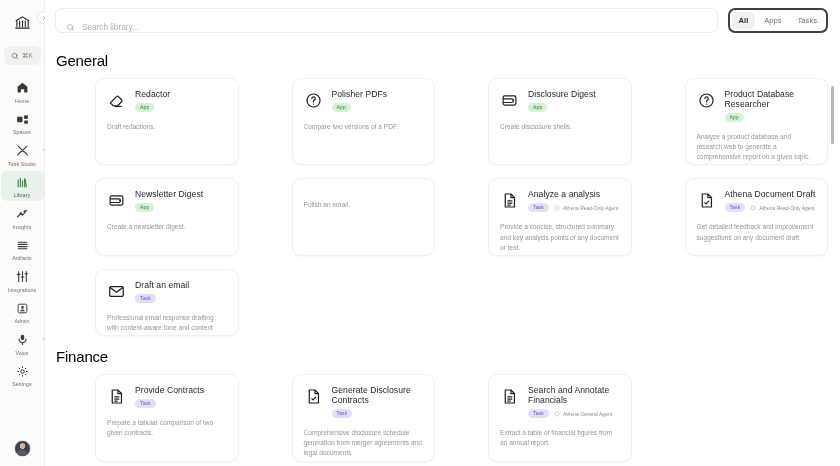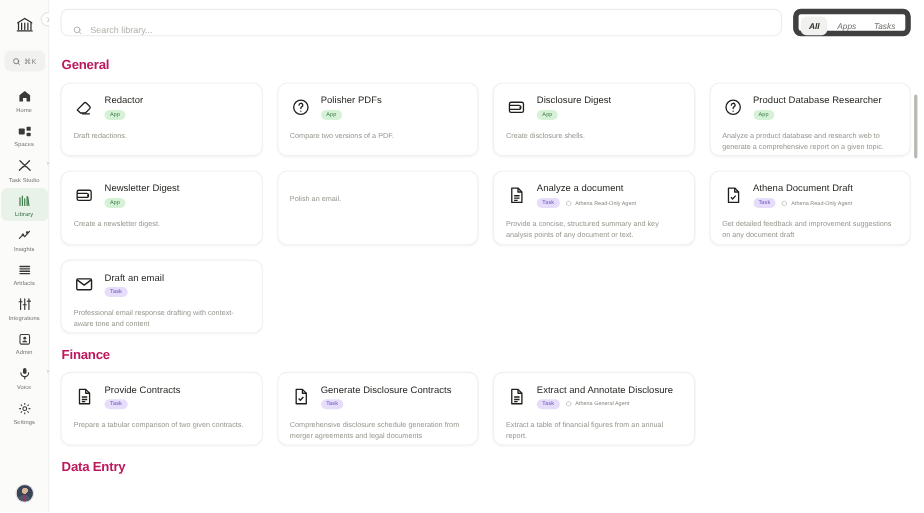--- a/index.html
+++ b/index.html
@@ -84,47 +84,47 @@
   }
   .search-ico { color:#b4b4ae; display:flex; align-items:center; }
   .search-input {
     border:none; outline:none; background:transparent;
     font-size:8.2px; color:#35352f; width:100%;
     font-family:"Liberation Sans", sans-serif;
   }
   .search-input::placeholder { color:#b0b0aa; }
   .seg {
     display:flex; align-items:flex-start; gap:2px;
-    border:5px solid #404040; border-radius:7px;
-    padding: 2px; height: 25px; background:#fff;font-style:italic;
+    border:2px solid #404040; border-radius:7px;
+    padding: 2px; height: 25px; background:#fff;
   }
   .seg-btn {
     font-size: 7.6px; color:#6e6e68;
     padding: 4px 7px; border-radius:5px; white-space:nowrap;
   }
   .seg-btn.active { background:#f1f1ef; color:#2c2c27; font-weight:bold; }
 
   .scroll-area {
     position:absolute; top:40px; left:0; right:0; bottom:0;
     overflow:hidden; padding: 0 12px 0 10px;
   }
   .section-title {
-    font-size: 12px; font-weight: bold; color:#be185d;
+    font-size: 15px; font-weight: normal; color:#000000;
     margin: 12px 0 9px 1px; letter-spacing: -0.2px;
   }
   .grid {
     display:grid; grid-template-columns: repeat(4, 1fr);
     gap: 13px;
   }
   .card {
     border: 1px solid #f0f0ee; border-radius: 9px;
     background:#fff; padding: 11px 11px 2px;
     min-height: 65px;
     box-shadow: 0 1px 1.5px rgba(20,20,15,0.03);
-    display:flex; flex-direction:column;
+    display:flex; flex-direction:column;margin-left:40px;
   }
   .card-head { display:flex; align-items:flex-start; gap:9px; }
   .card-ico { width:19px; height:19px; flex:0 0 19px; color:#1f1f1b; display:flex; align-items:center; justify-content:center; margin-top:1px; }
   .card-meta { display:flex; flex-direction:column; gap:3px; min-width:0; }
   .card-title { font-size: 8.6px; color:#1f1f1b; line-height:1.15; letter-spacing:0.05px; }
   .badge-row { display:flex; align-items:center; gap:5px; }
   .badge {
     font-size:5px; padding: 2px 5px; border-radius: 6px;
     letter-spacing:0.15px; white-space:nowrap; line-height:1;
   }
@@ -400,21 +400,21 @@
             <div class="card">
               <div class="card-head">
                 <span class="card-ico">
                   <svg width="17" height="17" viewBox="0 0 24 24" fill="none" stroke="currentColor" stroke-width="1.7" stroke-linejoin="round">
                     <path d="M6 2.8h8l5 5v13.4H6z"></path>
                     <path d="M14 2.8v5h5"></path>
                     <path d="M9 12.6h7M9 15.8h7M9 18.6h4.5"></path>
                   </svg>
                 </span>
                 <div class="card-meta">
-                  <div class="card-title">Analyze a document</div>
+                  <div class="card-title">Analyze a analysis</div>
                   <div class="badge-row">
                     <span class="badge task">Task</span>
                     <span class="agent-tag">
                       <span class="agent-ico">
                         <svg width="6" height="6" viewBox="0 0 24 24" fill="none" stroke="currentColor" stroke-width="2.2" stroke-linejoin="round">
                           <path d="M4 8.5 12 3l8 5.5v7L12 21l-8-5.5z"></path>
                         </svg>
                       </span>
                       <span>Athena Read-Only Agent</span>
                     </span>
@@ -508,21 +508,21 @@
             <div class="card">
               <div class="card-head">
                 <span class="card-ico">
                   <svg width="17" height="17" viewBox="0 0 24 24" fill="none" stroke="currentColor" stroke-width="1.7" stroke-linejoin="round">
                     <path d="M6 2.8h8l5 5v13.4H6z"></path>
                     <path d="M14 2.8v5h5"></path>
                     <path d="M9 12.6h7M9 15.8h7M9 18.6h4.5"></path>
                   </svg>
                 </span>
                 <div class="card-meta">
-                  <div class="card-title">Extract and Annotate Disclosure</div>
+                  <div class="card-title">Search and Annotate Financials</div>
                   <div class="badge-row">
                     <span class="badge task">Task</span>
                     <span class="agent-tag">
                       <span class="agent-ico">
                         <svg width="6" height="6" viewBox="0 0 24 24" fill="none" stroke="currentColor" stroke-width="2.2" stroke-linejoin="round">
                           <path d="M4 8.5 12 3l8 5.5v7L12 21l-8-5.5z"></path>
                         </svg>
                       </span>
                       <span>Athena General Agent</span>
                     </span>

